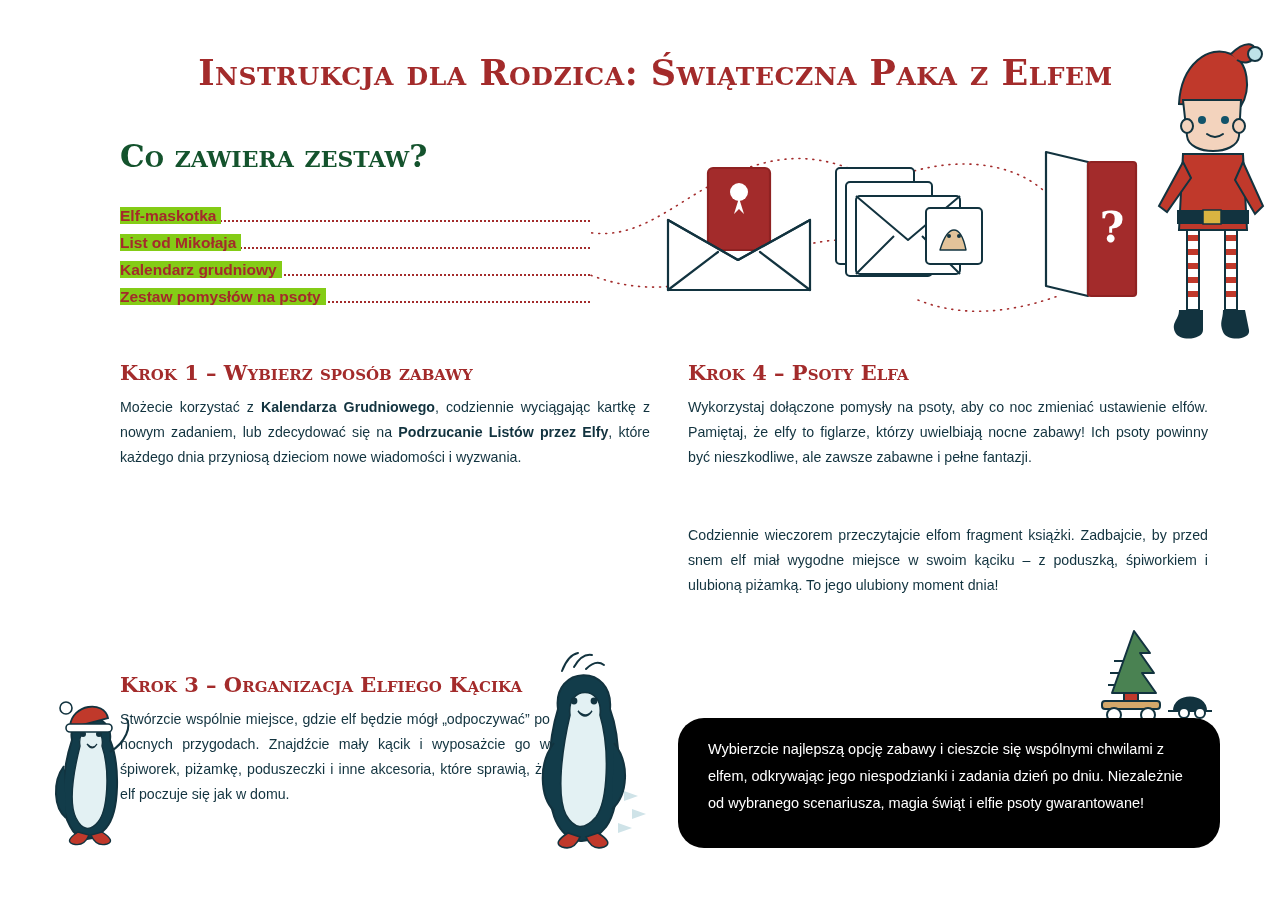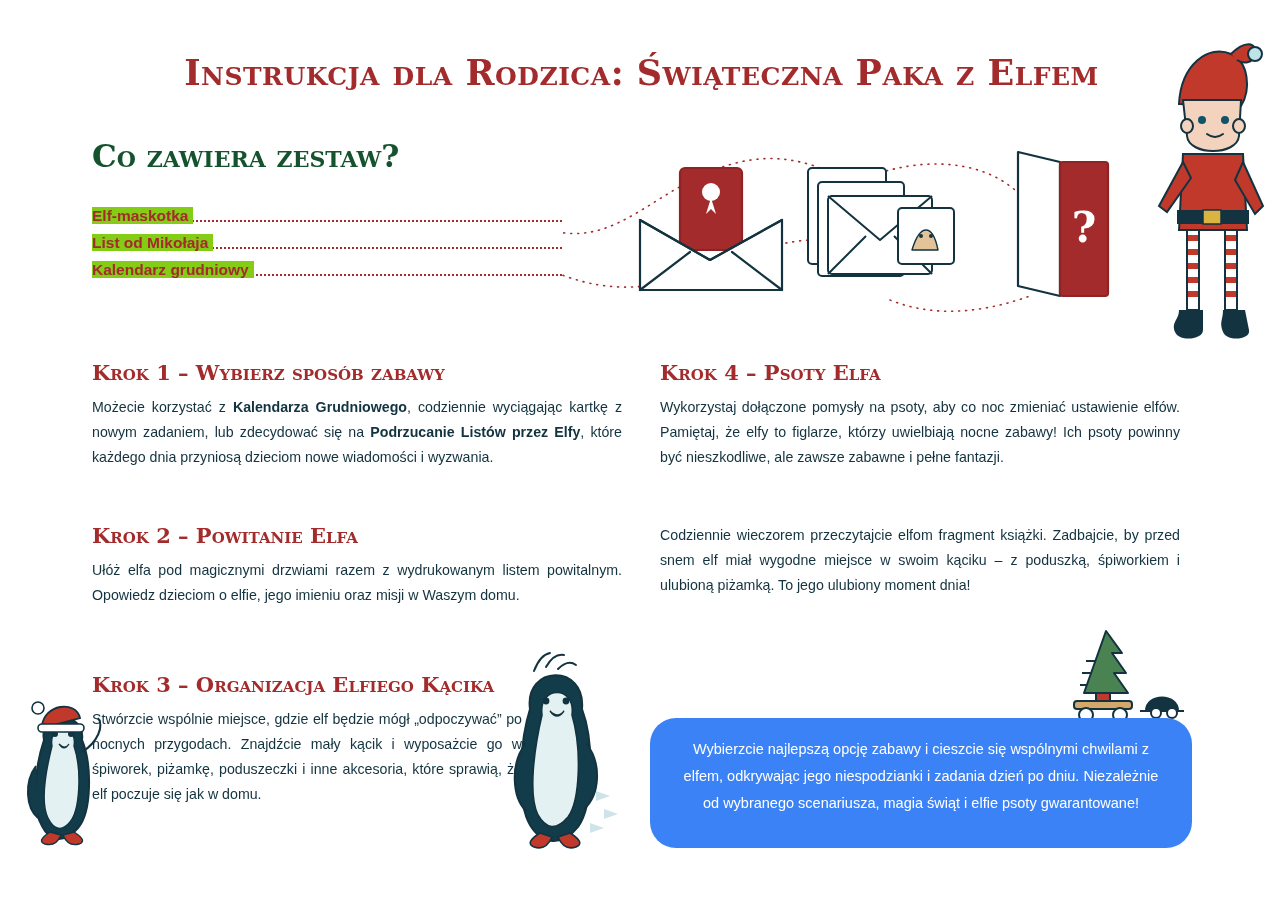--- a/index.html
+++ b/index.html
@@ -11,20 +11,21 @@
     width: 1283px;
     height: 918px;
     position: relative;
     font-family: "Liberation Sans", sans-serif;
     color: #12333f;
     overflow: hidden;
   }
   .page {
     position: absolute;
     inset: 0;
+    margin-left: 28px;
   }
 
   
   .main-title {
     position: absolute;
     left: 0;
     right: 0;
     top: 52px;
     text-align: center;
     font-family: "DejaVu Serif", serif;
@@ -116,26 +117,26 @@
   #step4 { left: 660px; top: 360px; width: 520px; }
   #step5 { left: 660px; top: 523px; width: 520px; }
 
   
   .callout {
     position: absolute;
     left: 650px;
     top: 718px;
     width: 542px;
     height: 130px;
-    background: #3b82f6;
+    background: #000000;
     border-radius: 26px;
     color: #ffffff;
     font-size: 14.5px;
     line-height: 27px;
-    text-align: center;
+    text-align: left;
     padding: 18px 30px;
     box-sizing: border-box;
   }
 
   
   .deco { position: absolute; }
   #elf-figure   { right: 18px; top: 38px; }
   #penguin-big  { left: 490px; top: 645px; }
   #penguin-small{ left: 20px;  top: 700px; }
   #sled-scene   { left: 1060px; top: 615px; }
@@ -154,20 +155,24 @@
       <span class="leader"></span>
       <span class="txt">Elf-maskotka</span>
     </div>
     <div class="contents-item">
       <span class="leader"></span>
       <span class="txt">List od Mikołaja</span>
     </div>
     <div class="contents-item">
       <span class="leader"></span>
       <span class="txt">Kalendarz grudniowy</span>
+    </div>
+    <div class="contents-item">
+      <span class="leader"></span>
+      <span class="txt">Zestaw pomysłów na psoty</span>
     </div>
   </div>
 
   <div class="graphics">
     <svg width="620" height="240" viewBox="0 0 620 240" xmlns="http://www.w3.org/2000/svg">
 
       <g fill="none" stroke="#a32b2b" stroke-width="1.6" stroke-dasharray="1 6" stroke-linecap="round">
         <path d="M -10 110 C 60 130, 100 60, 180 42 C 250 26, 300 70, 330 86"></path>
         <path d="M -10 150 C 80 190, 140 150, 200 130 C 250 113, 290 120, 320 130"></path>
         <path d="M 330 180 C 380 200, 430 190, 470 176"></path>
@@ -239,24 +244,20 @@
     </svg>
   </div>
 
   <div class="step" id="step1">
     <div class="step-title">Krok 1 – Wybierz sposób zabawy</div>
     <div class="step-body">
       <span>Możecie korzystać z </span><b>Kalendarza Grudniowego</b><span>, codziennie wyciągając kartkę z nowym zadaniem, lub zdecydować się na </span><b>Podrzucanie Listów przez Elfy</b><span>, które każdego dnia przyniosą dzieciom nowe wiadomości i wyzwania.</span>
     </div>
   </div>
 
-  <div class="step" id="step2">
-    <div class="step-title">Krok 2 – Powitanie Elfa</div>
-    <div class="step-body">Ułóż elfa pod magicznymi drzwiami razem z wydrukowanym listem powitalnym. Opowiedz dzieciom o elfie, jego imieniu oraz misji w Waszym domu.</div>
-  </div>
 
   <div class="step" id="step3">
     <div class="step-title">Krok 3 – Organizacja Elfiego Kącika</div>
     <div class="step-body">Stwórzcie wspólnie miejsce, gdzie elf będzie mógł „odpoczywać” po nocnych przygodach. Znajdźcie mały kącik i wyposażcie go w śpiworek, piżamkę, poduszeczki i inne akcesoria, które sprawią, że elf poczuje się jak w domu.</div>
   </div>
 
   <div class="step" id="step4">
     <div class="step-title">Krok 4 – Psoty Elfa</div>
     <div class="step-body">Wykorzystaj dołączone pomysły na psoty, aby co noc zmieniać ustawienie elfów. Pamiętaj, że elfy to figlarze, którzy uwielbiają nocne zabawy! Ich psoty powinny być nieszkodliwe, ale zawsze zabawne i pełne fantazji.</div>
   </div>

